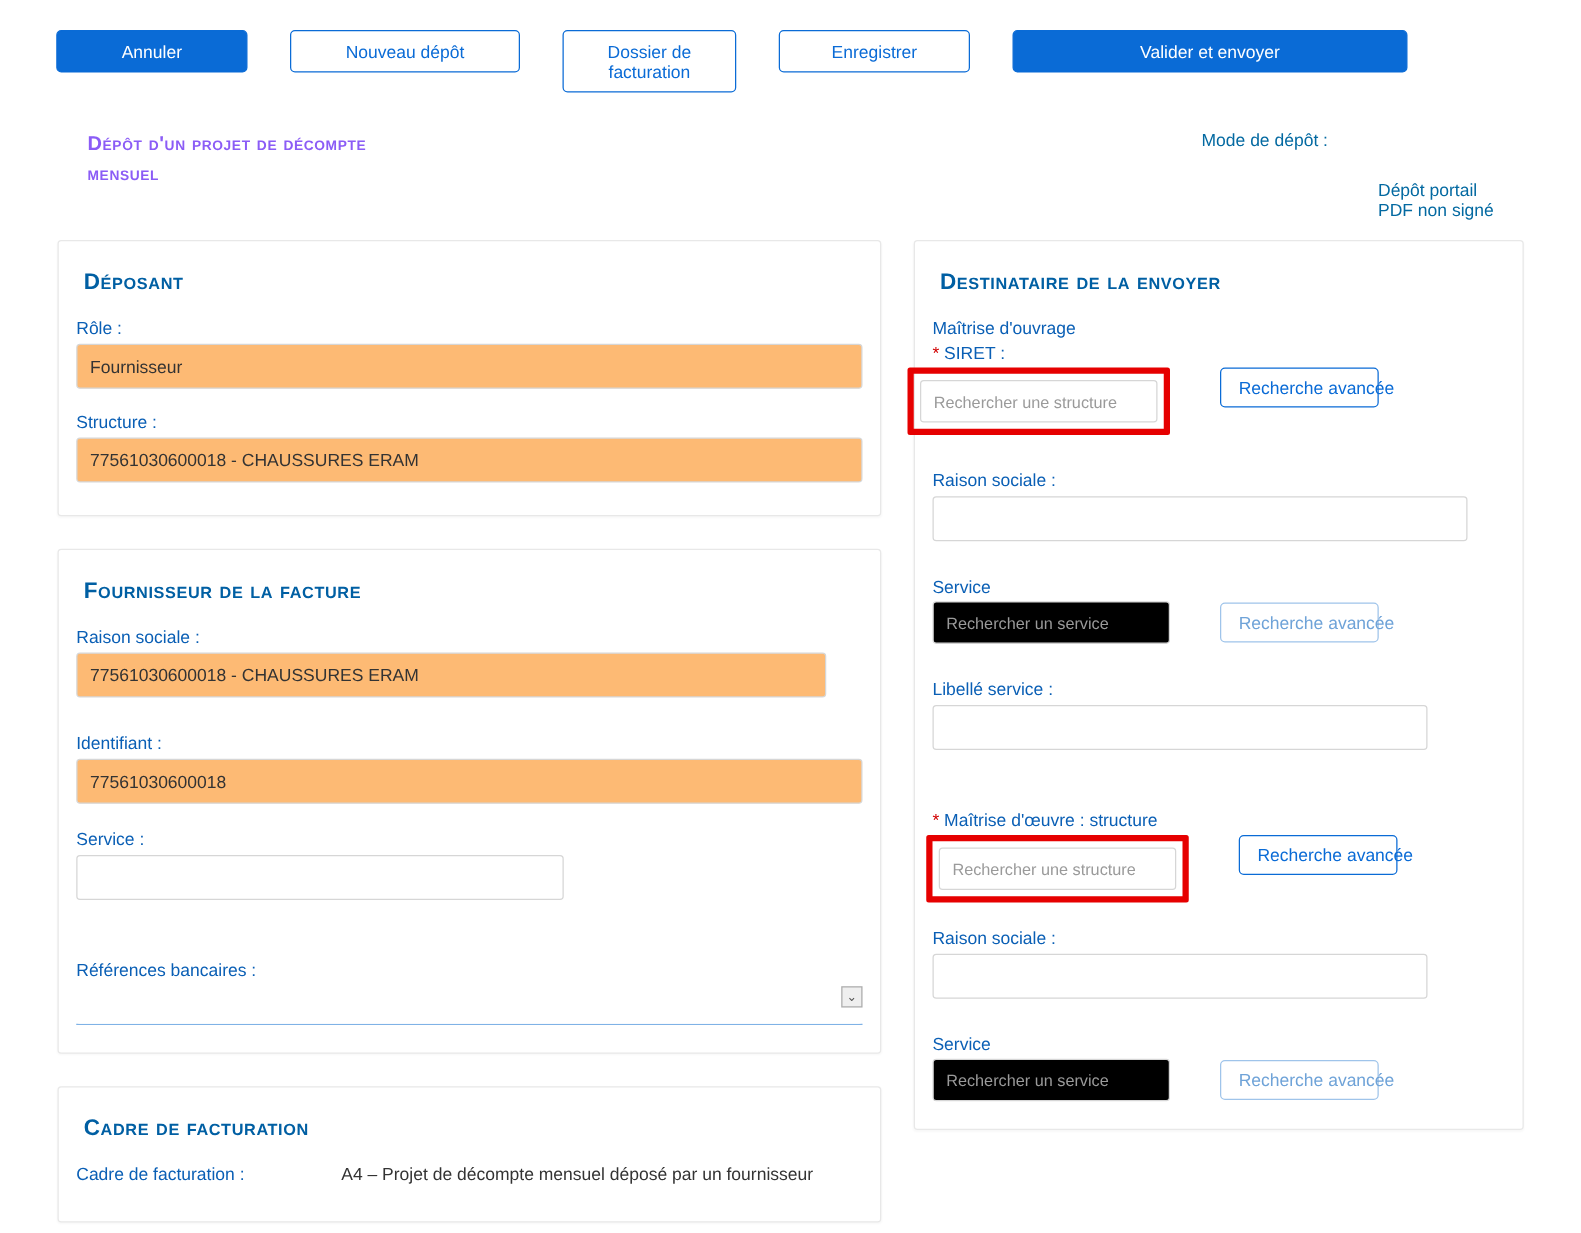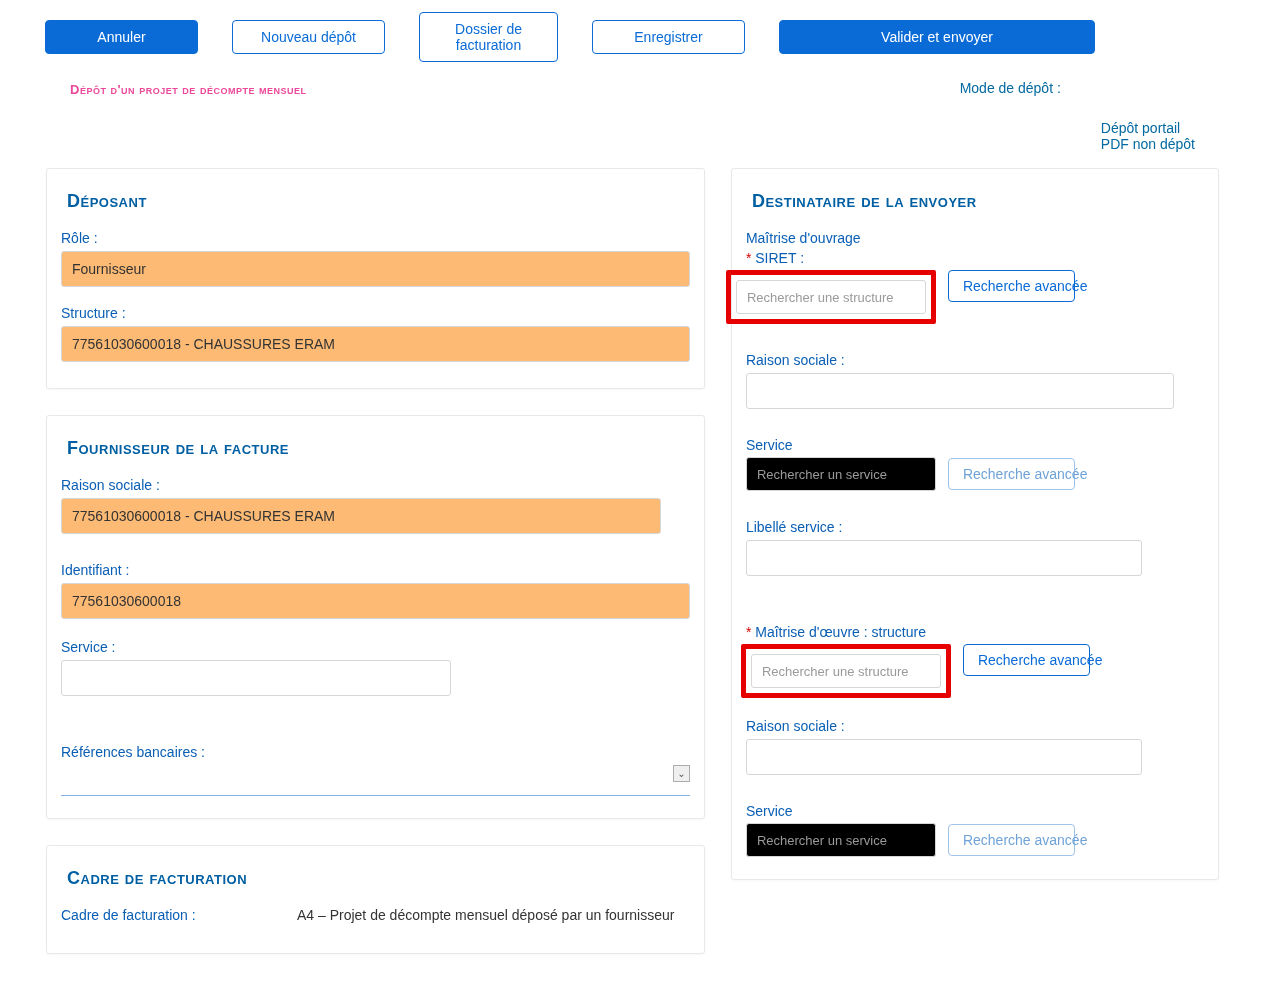--- a/index.html
+++ b/index.html
@@ -7,54 +7,54 @@
     margin: 0;
     padding: 0 30px 30px 30px;
     font-family: -apple-system, BlinkMacSystemFont, "Segoe UI", Arial, sans-serif;
     background: #ffffff;
     color: #0a5fb5;
     font-size: 14px;
   }
   .toolbar {
     display: flex;
     gap: 34px;
-    padding: 12px 15px;
-    align-items: center;
+    padding: 24px 15px;
+    align-items: flex-start;
   }
   .btn {
     border-radius: 4px;
     padding: 8px 10px;
     font-size: 14px;
     text-align: center;
     cursor: pointer;
     border: 1px solid #0a6bd6;
     background: #fff;
     color: #0a6bd6;
   }
   .btn.primary {
     background: #0a6bd6;
     color: #fff;
     border-color: #0a6bd6;
   }
   .btn.w1 { width: 153px; }
-  .btn.w2 { width: 153px; }
+  .btn.w2 { width: 184px; }
   .btn.w3 { width: 139px; }
   .btn.w4 { width: 153px; }
   .btn.w5 { width: 316px; }
   .header-row {
     display: flex;
     justify-content: space-between;
     padding: 6px 40px 6px 40px;
     align-items: flex-start;
   }
   .page-title {
     font-variant: small-caps;
-    color: #ec4899;
+    color: #8b5cf6;
     font-weight: 700;
-    font-size: 13px;
+    font-size: 16px;
     line-height: 1.5;
     letter-spacing: 0.5px;
     max-width: 260px;
   }
   .deposit-mode-block {
     display: flex;
     gap: 40px;
     font-size: 14px;
     color: #0369a1;
   }
@@ -121,21 +121,21 @@
     padding: 7px 14px;
     font-size: 14px;
     cursor: pointer;
     white-space: nowrap;
     width: 127px;
     text-align: center;
   }
   .btn-outline.disabled { color:#6fa3d8; border-color:#9fc4ea; cursor:default;}
   .row-flex {
     display: flex;
-    gap: 12px;
+    gap: 40px;
     align-items: center;
   }
   .highlight-red {
     border: 5px solid #e60000;
     border-radius: 2px;
     padding: 5px;
     display: inline-block;
   }
   .section-label {
     color: #0a5fb5;
@@ -156,21 +156,21 @@
     position: absolute;
     right: 0;
     top: 0;
     width: 17px;
     height: 17px;
     border: 1px solid #adadad;
     background: #efefef;
     display:flex;align-items:center;justify-content:center;
     font-size:10px;color:#555;
   }
-  .kv-row { display:flex; gap:76px; align-items:baseline; }
+  .kv-row { display:flex; gap:52px; align-items:baseline; }
   .kv-row .k { color:#0a5fb5; min-width: 160px;}
   .kv-row .v { color:#333; }
   .mb20{margin-bottom:20px;}
   .mb28{margin-bottom:28px;}
   .raison-input{ width: 100%; max-width: 428px;}
 </style>
 </head>
 <body>
 
 <div class="toolbar">
@@ -180,21 +180,21 @@
   <button class="btn w4">Enregistrer</button>
   <button class="btn primary w5">Valider et envoyer</button>
 </div>
 
 <div class="header-row">
   <div class="page-title">Dépôt d'un projet de décompte mensuel</div>
   <div class="deposit-mode-block">
     <div>Mode de dépôt :</div>
     <div class="deposit-mode-value">
       <div>Dépôt portail</div>
-      <div>PDF non dépôt</div>
+      <div>PDF non signé</div>
     </div>
   </div>
 </div>
 
 <div class="columns">
   <div class="col-left">
 
     <div class="card">
       <div class="card-title">Déposant</div>
       <div class="field">

